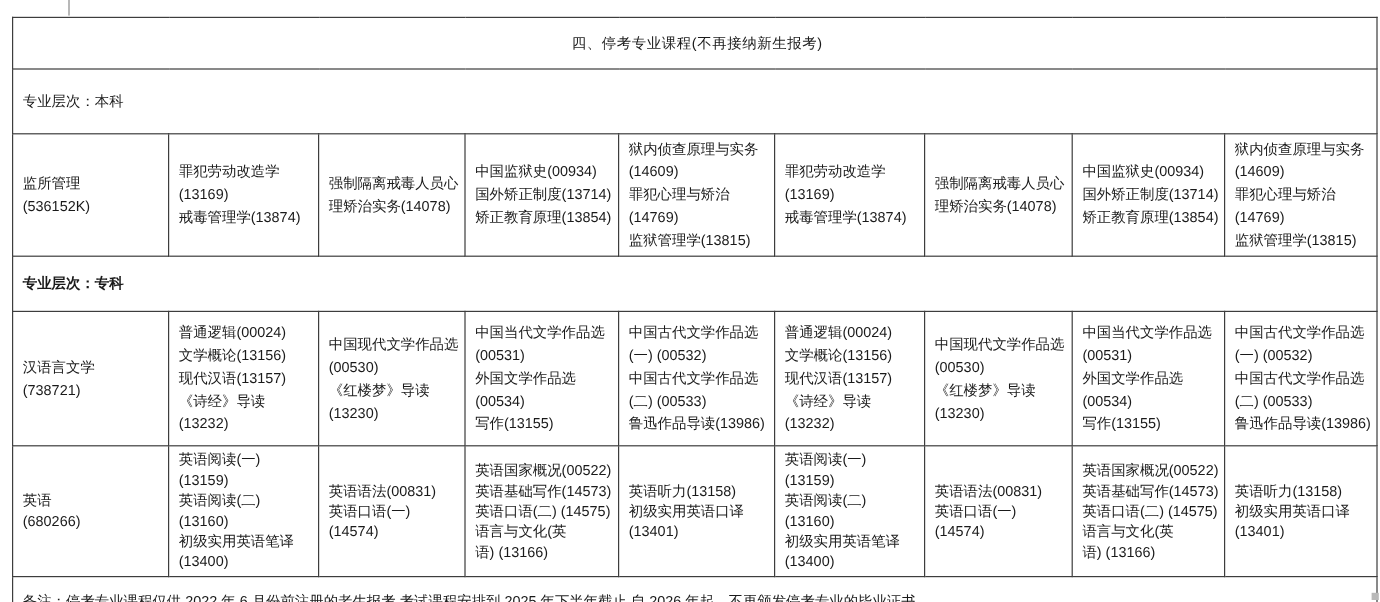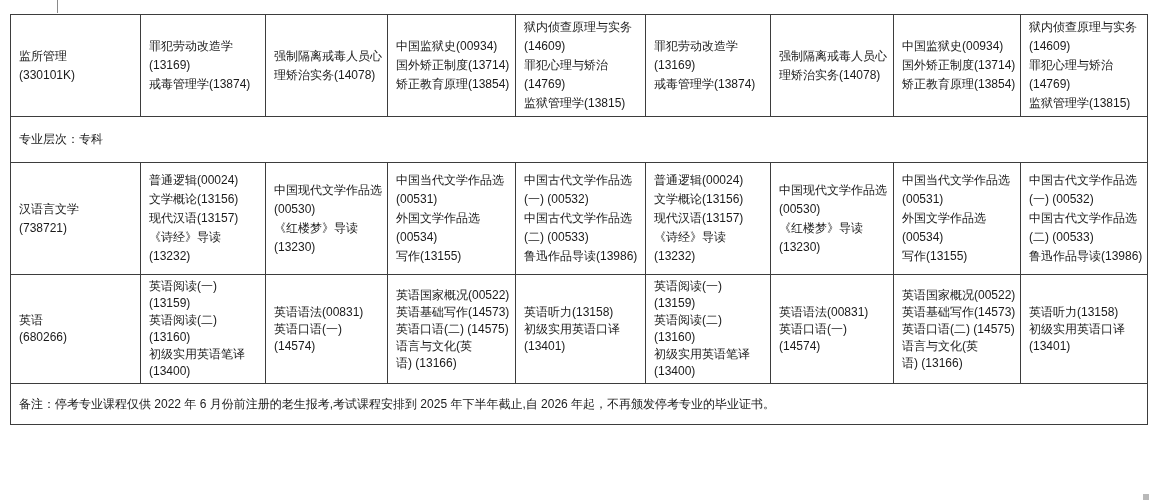--- a/index.html
+++ b/index.html
@@ -10,21 +10,21 @@
   table.main { position:absolute; left:10px; top:14px; width:1137px; border-collapse:collapse; table-layout:fixed; }
   table.main td { border:1px solid #3d3d3d; vertical-align:middle; font-size:12px;
                   line-height:19px; padding:3px 4px 3px 8px; white-space:pre-line;
                   overflow:hidden; }
   td.title-cell { text-align:center; font-size:16px; padding:2px; letter-spacing:0.5px; }
   td.section-cell { font-size:15px; padding-left:13px; }
   td.note-cell { font-size:12px; padding-left:8px; }
   tr.r-title { height:43px; }
   tr.r-sec1 { height:54px; }
   tr.r-bk { height:100px; }
-  tr.r-sec2 { height:46px; }
+  tr.r-sec2 { height:46px;font-weight:bold; }
   tr.r-han { height:112px; }
   tr.r-eng { height:88px; }
   tr.r-eng td { line-height:17px; }
   tr.r-note { height:41px; }
 </style>
 </head>
 <body>
 
 <div class="sheet">
   <div class="grid-tick"></div>
@@ -35,25 +35,31 @@
         <col style="width:125px">
         <col style="width:122px">
       <col style="width:128px">
         <col style="width:130px">
         <col style="width:125px">
       <col style="width:123px">
         <col style="width:127px">
         <col style="width:127px">
     </colgroup>
     <tbody>
+      <tr class="r-title">
+        <td colspan="9" class="title-cell">四、停考专业课程(不再接纳新生报考)</td>
+      </tr>
 
+      <tr class="r-sec1">
+        <td colspan="9" class="section-cell">专业层次：本科</td>
+      </tr>
 
       <tr class="r-bk">
         <td>监所管理
-(330101K)</td>
+(536152K)</td>
         <td>罪犯劳动改造学
 (13169)
 戒毒管理学(13874)</td>
         <td>强制隔离戒毒人员心
 理矫治实务(14078)</td>
         <td>中国监狱史(00934)
 国外矫正制度(13714)
 矫正教育原理(13854)</td>
         <td>狱内侦查原理与实务
 (14609)

